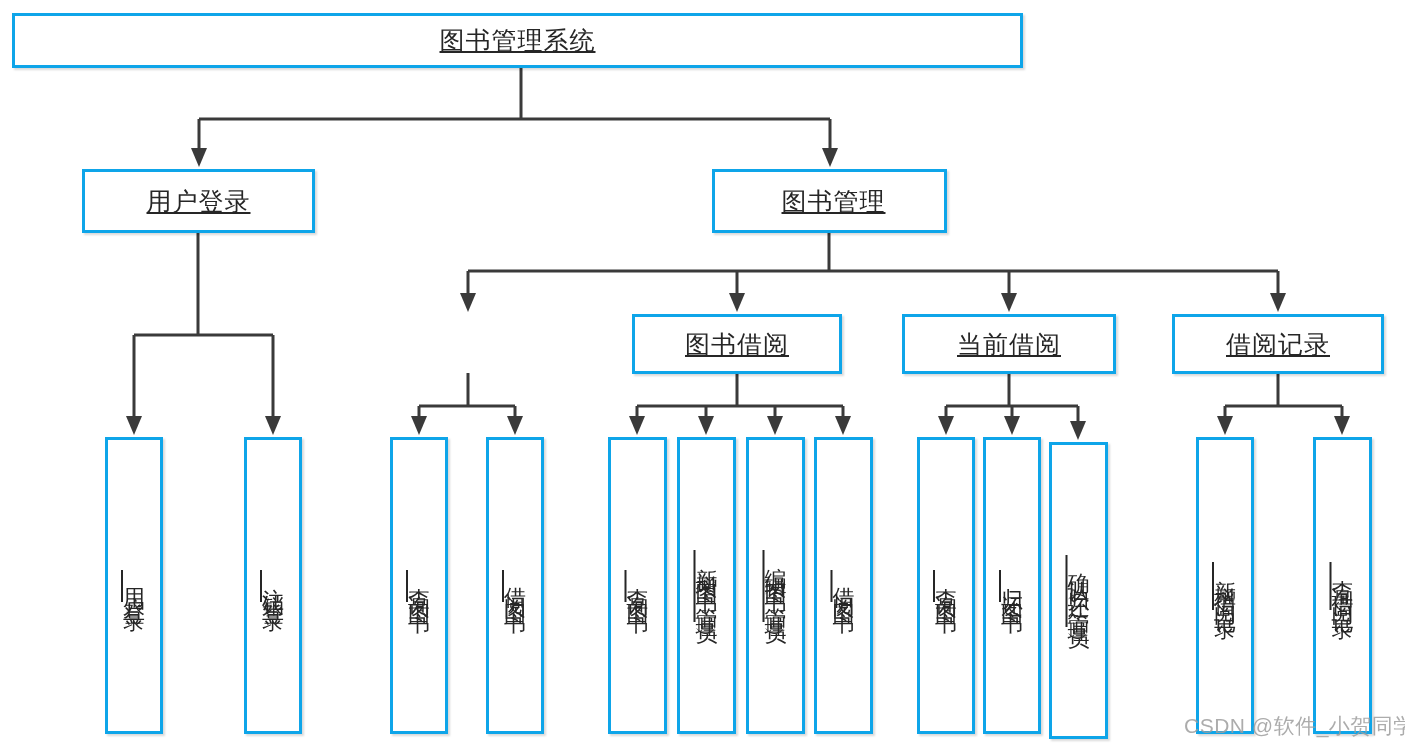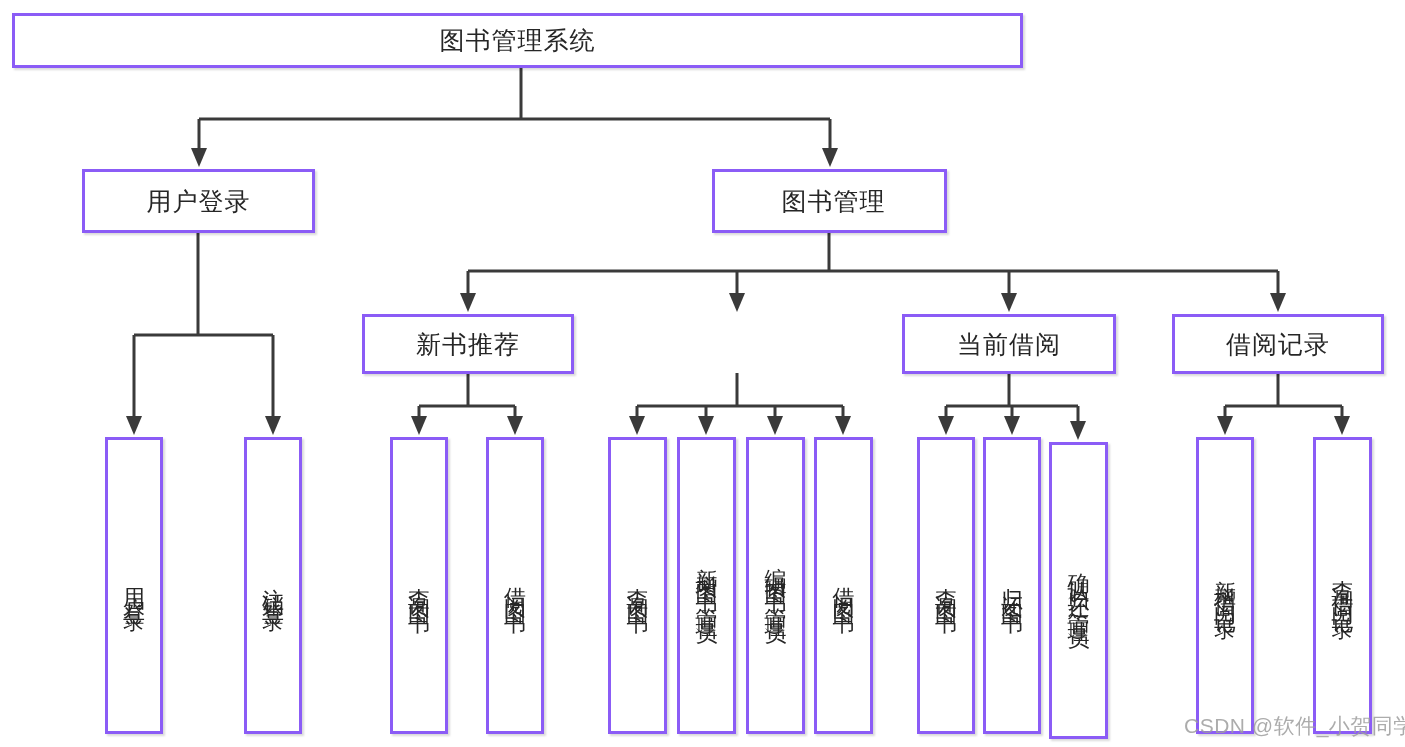--- a/index.html
+++ b/index.html
@@ -3,23 +3,24 @@
 <meta charset="utf-8">
 <style>
   html,body{margin:0;padding:0;background:#ffffff;}
   .canvas{
     position:relative;width:1405px;height:747px;background:#ffffff;overflow:hidden;
     font-family:"Liberation Sans","DejaVu Sans",sans-serif;
   }
   .wires{position:absolute;left:0;top:0;z-index:1;}
   .node{
     position:absolute;box-sizing:border-box;z-index:2;
-    border:3px solid #8b5cf6;background:#ffffff;color:#262626;
+    border:3px solid #0ea5e9;background:#ffffff;color:#262626;
     display:flex;align-items:center;justify-content:center;
     box-shadow:2px 2px 2px rgba(0,0,0,0.15);
+    text-decoration:underline;
   }
   .h{font-size:25px;letter-spacing:1px;white-space:nowrap;}
   .v{writing-mode:vertical-rl;text-orientation:mixed;font-size:22px;letter-spacing:8px;line-height:1;}
   #root{left:12px;top:13px;width:1011px;height:55px;}
   #n-user-login{left:82px;top:169px;width:233px;height:64px;}
   #n-book-mgmt{left:712px;top:169px;width:235px;height:64px;padding-left:8px;}
   #n-new-book{left:362px;top:314px;width:212px;height:60px;}
   #n-book-borrow{left:632px;top:314px;width:210px;height:60px;}
   #n-current-borrow{left:902px;top:314px;width:214px;height:60px;}
   #n-borrow-record{left:1172px;top:314px;width:212px;height:60px;}
@@ -94,21 +95,21 @@
       <polygon fill="#3a3a3a" stroke="none" points="1217,416 1233,416 1225,435"></polygon>
       <polygon fill="#3a3a3a" stroke="none" points="1334,416 1350,416 1342,435"></polygon>
     </g>
   </svg>
 
   <div id="root" class="node h">图书管理系统</div>
 
   <div id="n-user-login" class="node h">用户登录</div>
   <div id="n-book-mgmt" class="node h">图书管理</div>
 
-  <div id="n-new-book" class="node h">新书推荐</div>
+  <div id="n-book-borrow" class="node h">图书借阅</div>
   <div id="n-current-borrow" class="node h">当前借阅</div>
   <div id="n-borrow-record" class="node h">借阅记录</div>
 
   <div id="l-user-login" class="node v">用户登录</div>
   <div id="l-logout" class="node v">注销登录</div>
 
   <div id="l-nb-query" class="node v">查询图书</div>
   <div id="l-nb-borrow" class="node v">借阅图书</div>
 
   <div id="l-bb-query" class="node v">查询图书</div>

